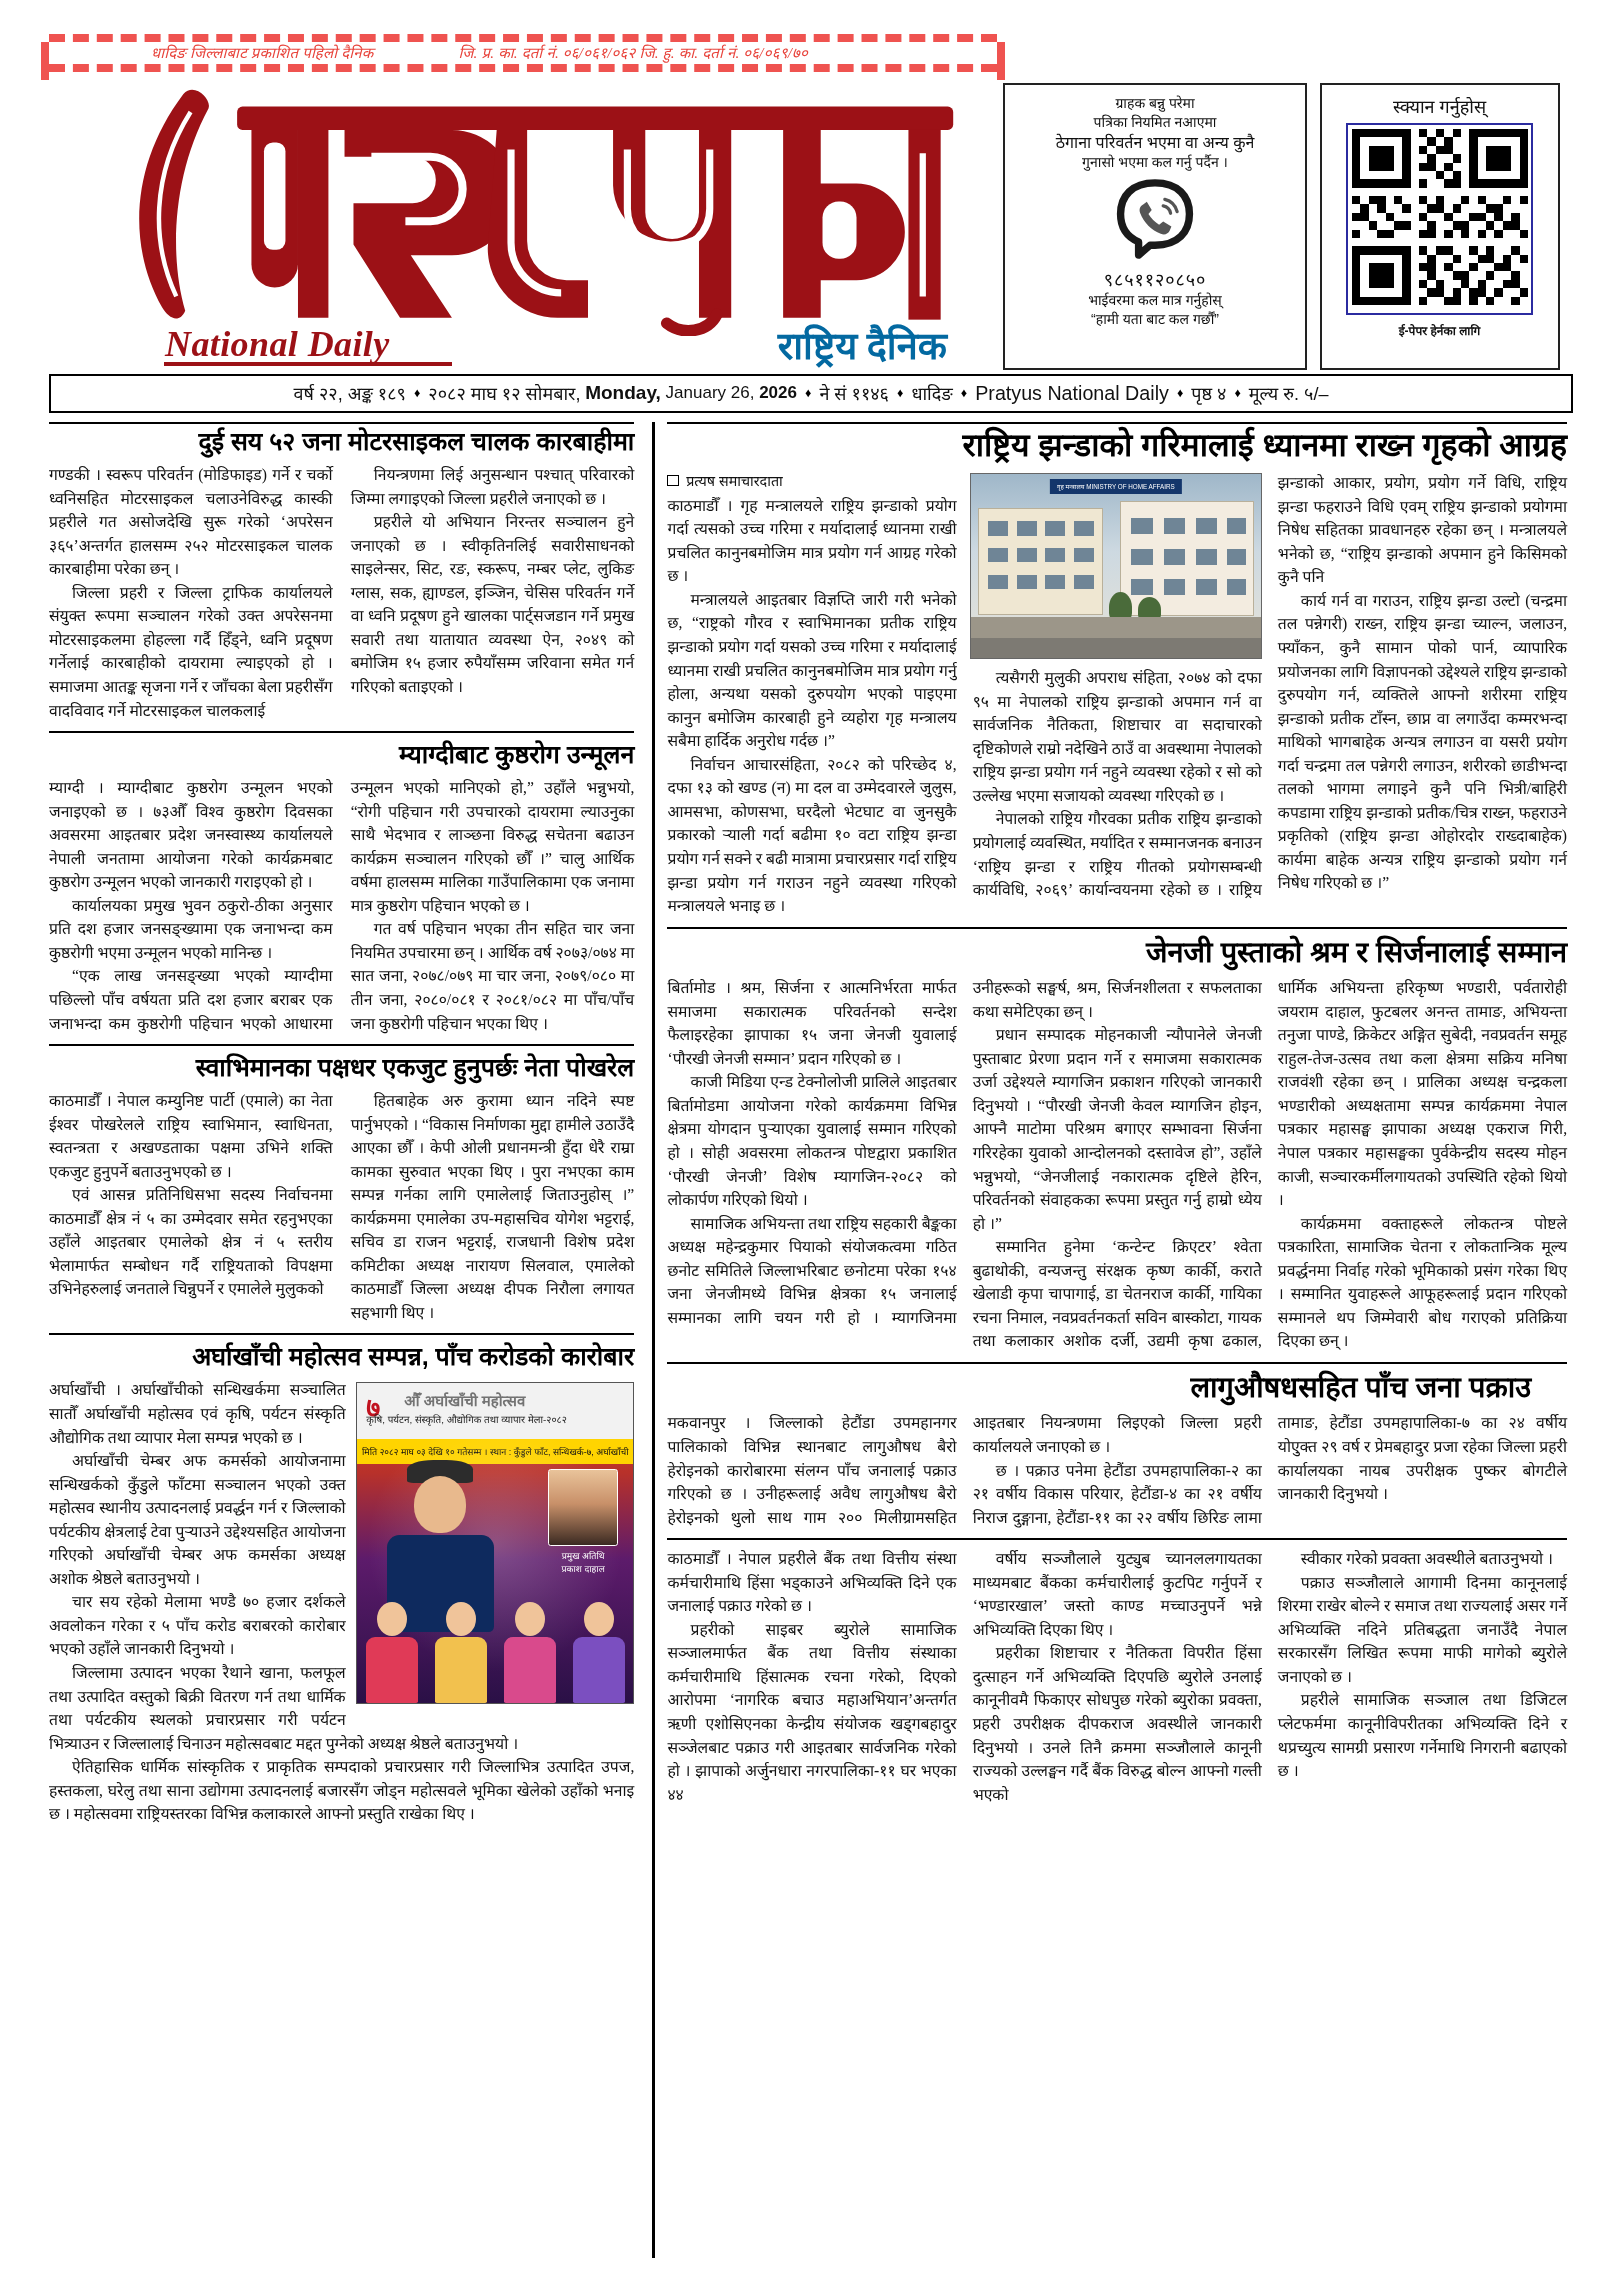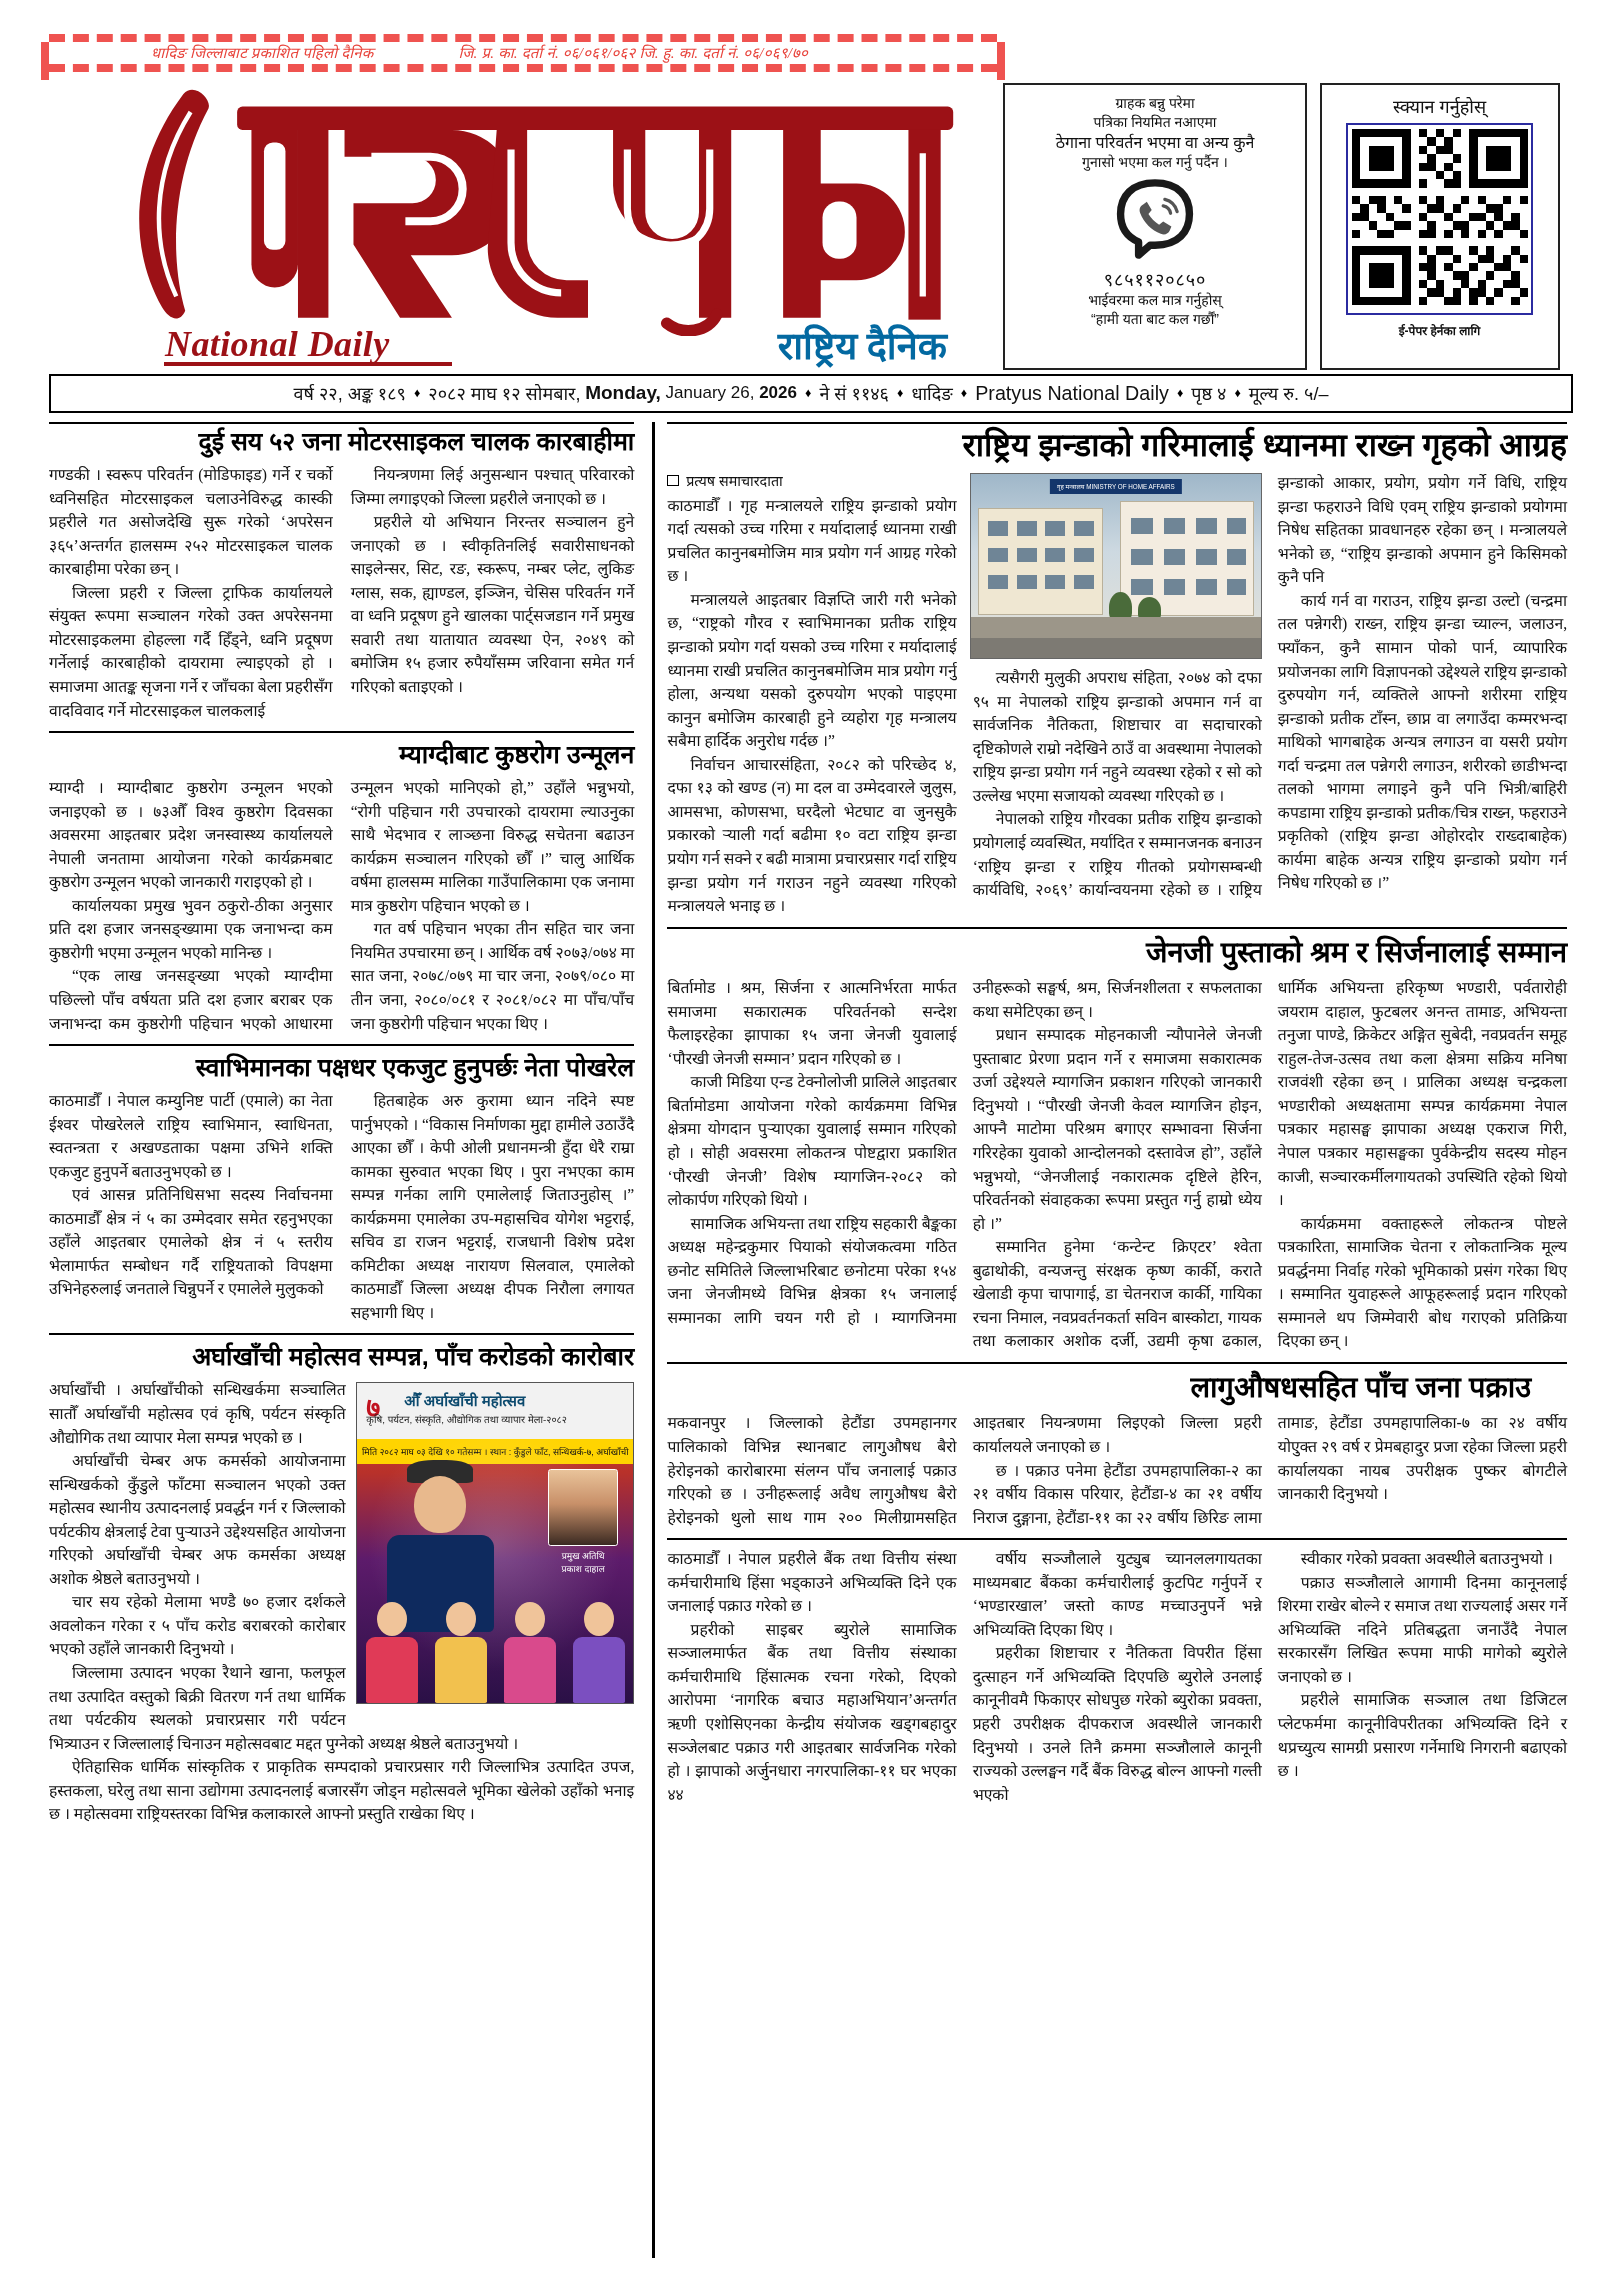--- a/index.html
+++ b/index.html
@@ -130,21 +130,21 @@
   .byline .sq { width:11.6px;height:11.6px;border:1.8px solid #000;display:inline-block;}
   .photo-wrap { width:292px; float:right; margin:1.8px 0 7.2px 10.7px; }
 
   .ad-wrap { width:278px; float:right; margin:3.6px 0 7.2px 10.7px; }
 
   
   .poster { width:278px; height:322px; position:relative; overflow:hidden; border:0.9px solid #555;
             background:linear-gradient(180deg,#d94a3c 0%, #b8312a 28%, #5d1b6b 55%, #2a1046 100%); }
   .poster .ptop { height:56px; background:#f2f2f2; position:relative; }
   .poster .ptop .seven{position:absolute; left:9px; top:5.4px; font-size:27px; font-weight:bold; color:#c1121f; font-family:"Liberation Sans",sans-serif;}
-  .poster .ptop .t1{position:absolute; left:47px; top:7.2px; font-size:15px; font-weight:bold; color:#0c4a6e; font-family:"Liberation Sans",sans-serif;}
+  .poster .ptop .t1{position:absolute; left:47px; top:7.2px; font-size:15px; font-weight:bold; color:#737373; font-family:"Liberation Sans",sans-serif;}
   .poster .ptop .t2{position:absolute; left:9px; top:29px; font-size:9.9px; color:#222; font-family:"Liberation Sans",sans-serif;}
   .poster .pmid { height:25px; background:#ffd400; color:#111; font-size:9px; display:flex; align-items:center; justify-content:center; font-family:"Liberation Sans",sans-serif; text-align:center;}
   .poster .guest { position:absolute; right:7.2px; top:86px; width:86px; text-align:center; color:#fff; font-size:9px; font-family:"Liberation Sans",sans-serif;}
   .poster .guest .ph { width:70px;height:77px;margin:0 auto 2.7px; border:1.8px solid #fff; border-radius:2.7px;
       background:linear-gradient(180deg,#e9c39a 0%, #c89069 45%, #3b2a22 100%); }
   .poster .singer { position:absolute; left:16px; top:77px; width:134px; height:170px; }
   .poster .singer .head{ width:52px;height:57px;margin:0 auto; border-radius:50% 50% 46% 46%; background:#e8b98d;}
   .poster .singer .hat{ width:66px;height:23px; margin:0 auto -7.2px; background:#2c2c2c; border-radius:40% 40% 10% 10%;}
   .poster .singer .body{ width:107px;height:97px;margin:1.8px auto 0; background:#0e2a5e; border-radius:12.5px 12.5px 5.4px 5.4px;}
   .poster .dancers { position:absolute; left:0; bottom:0; width:100%; height:113px; display:flex; align-items:flex-end; justify-content:space-around;}

